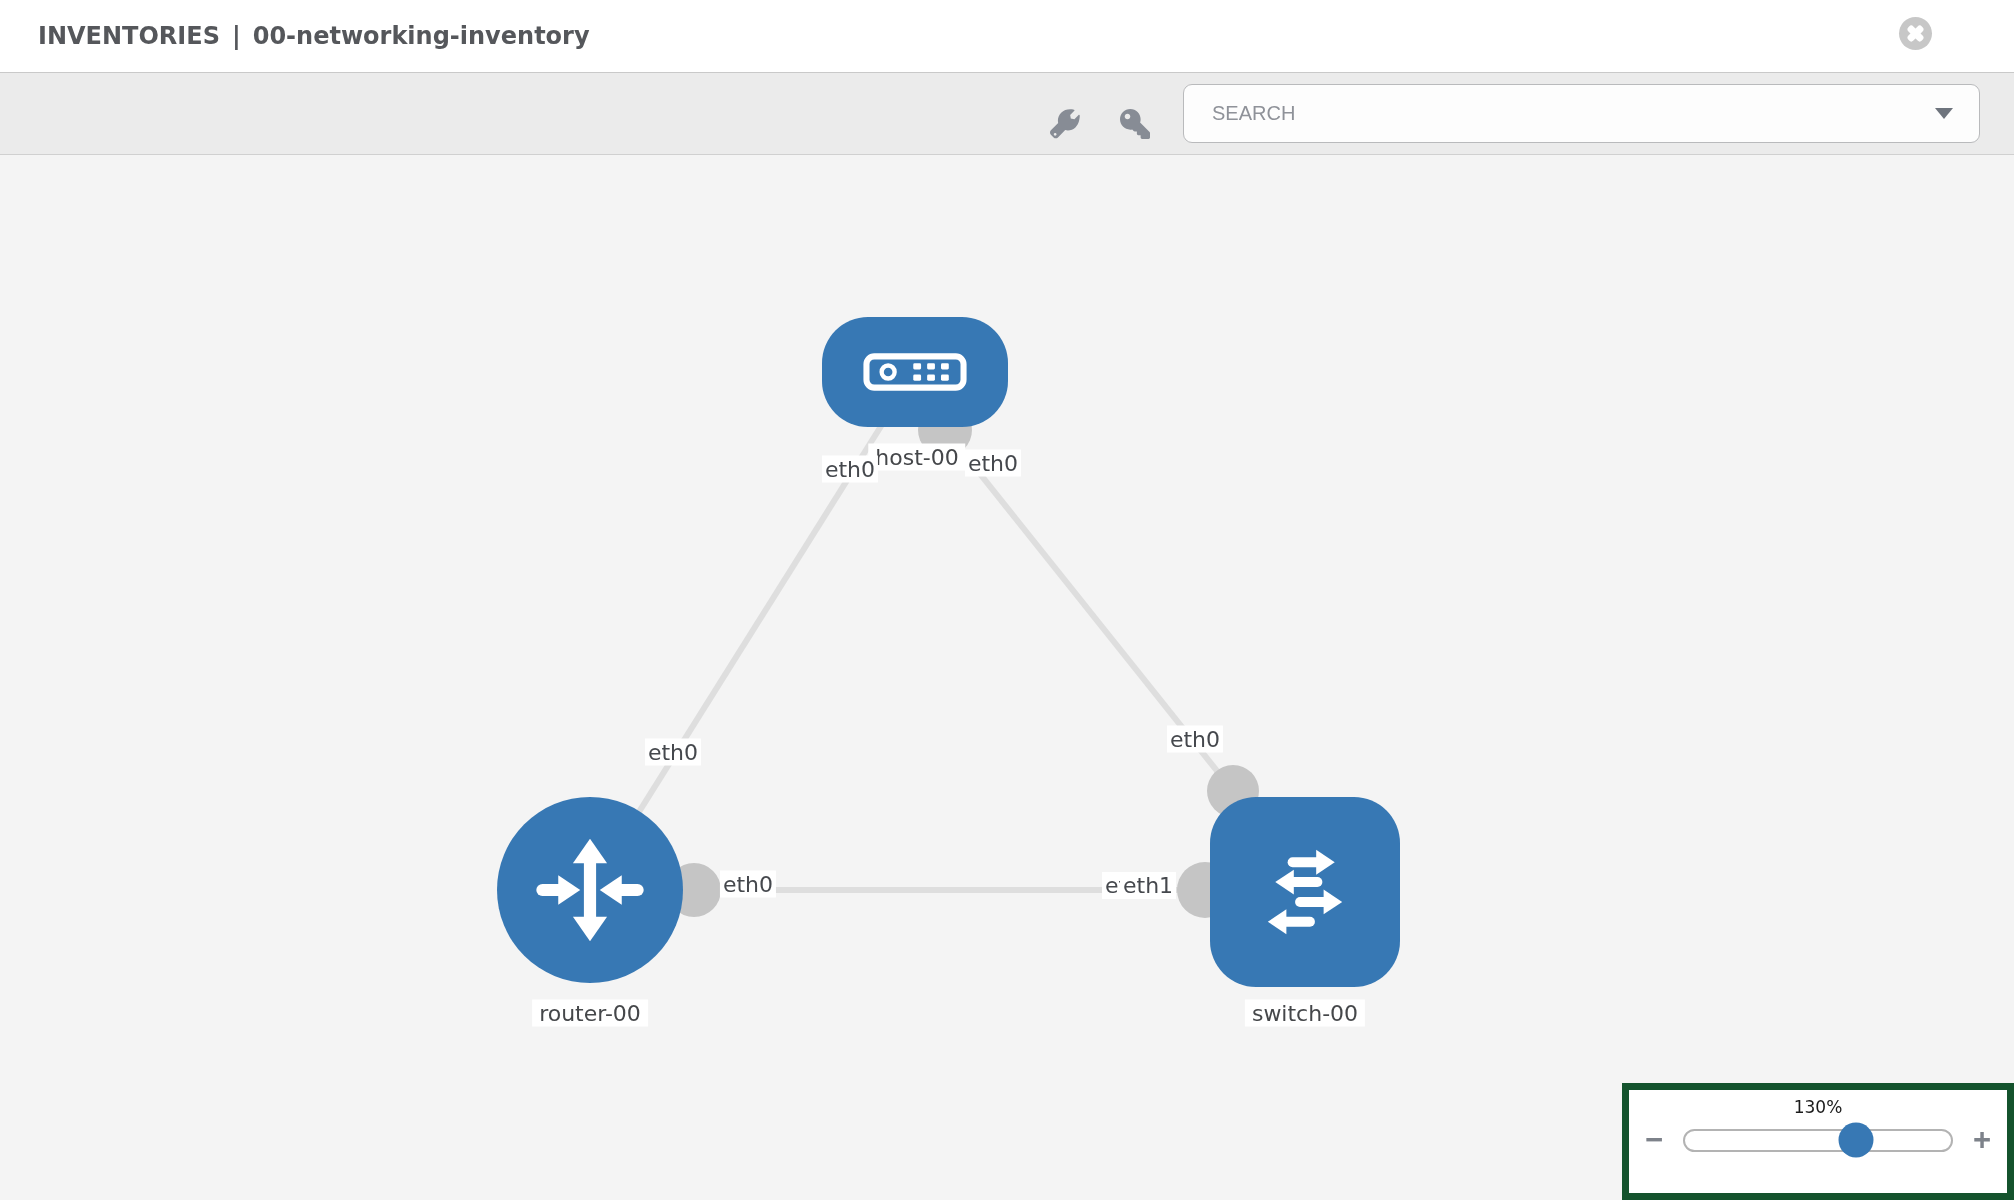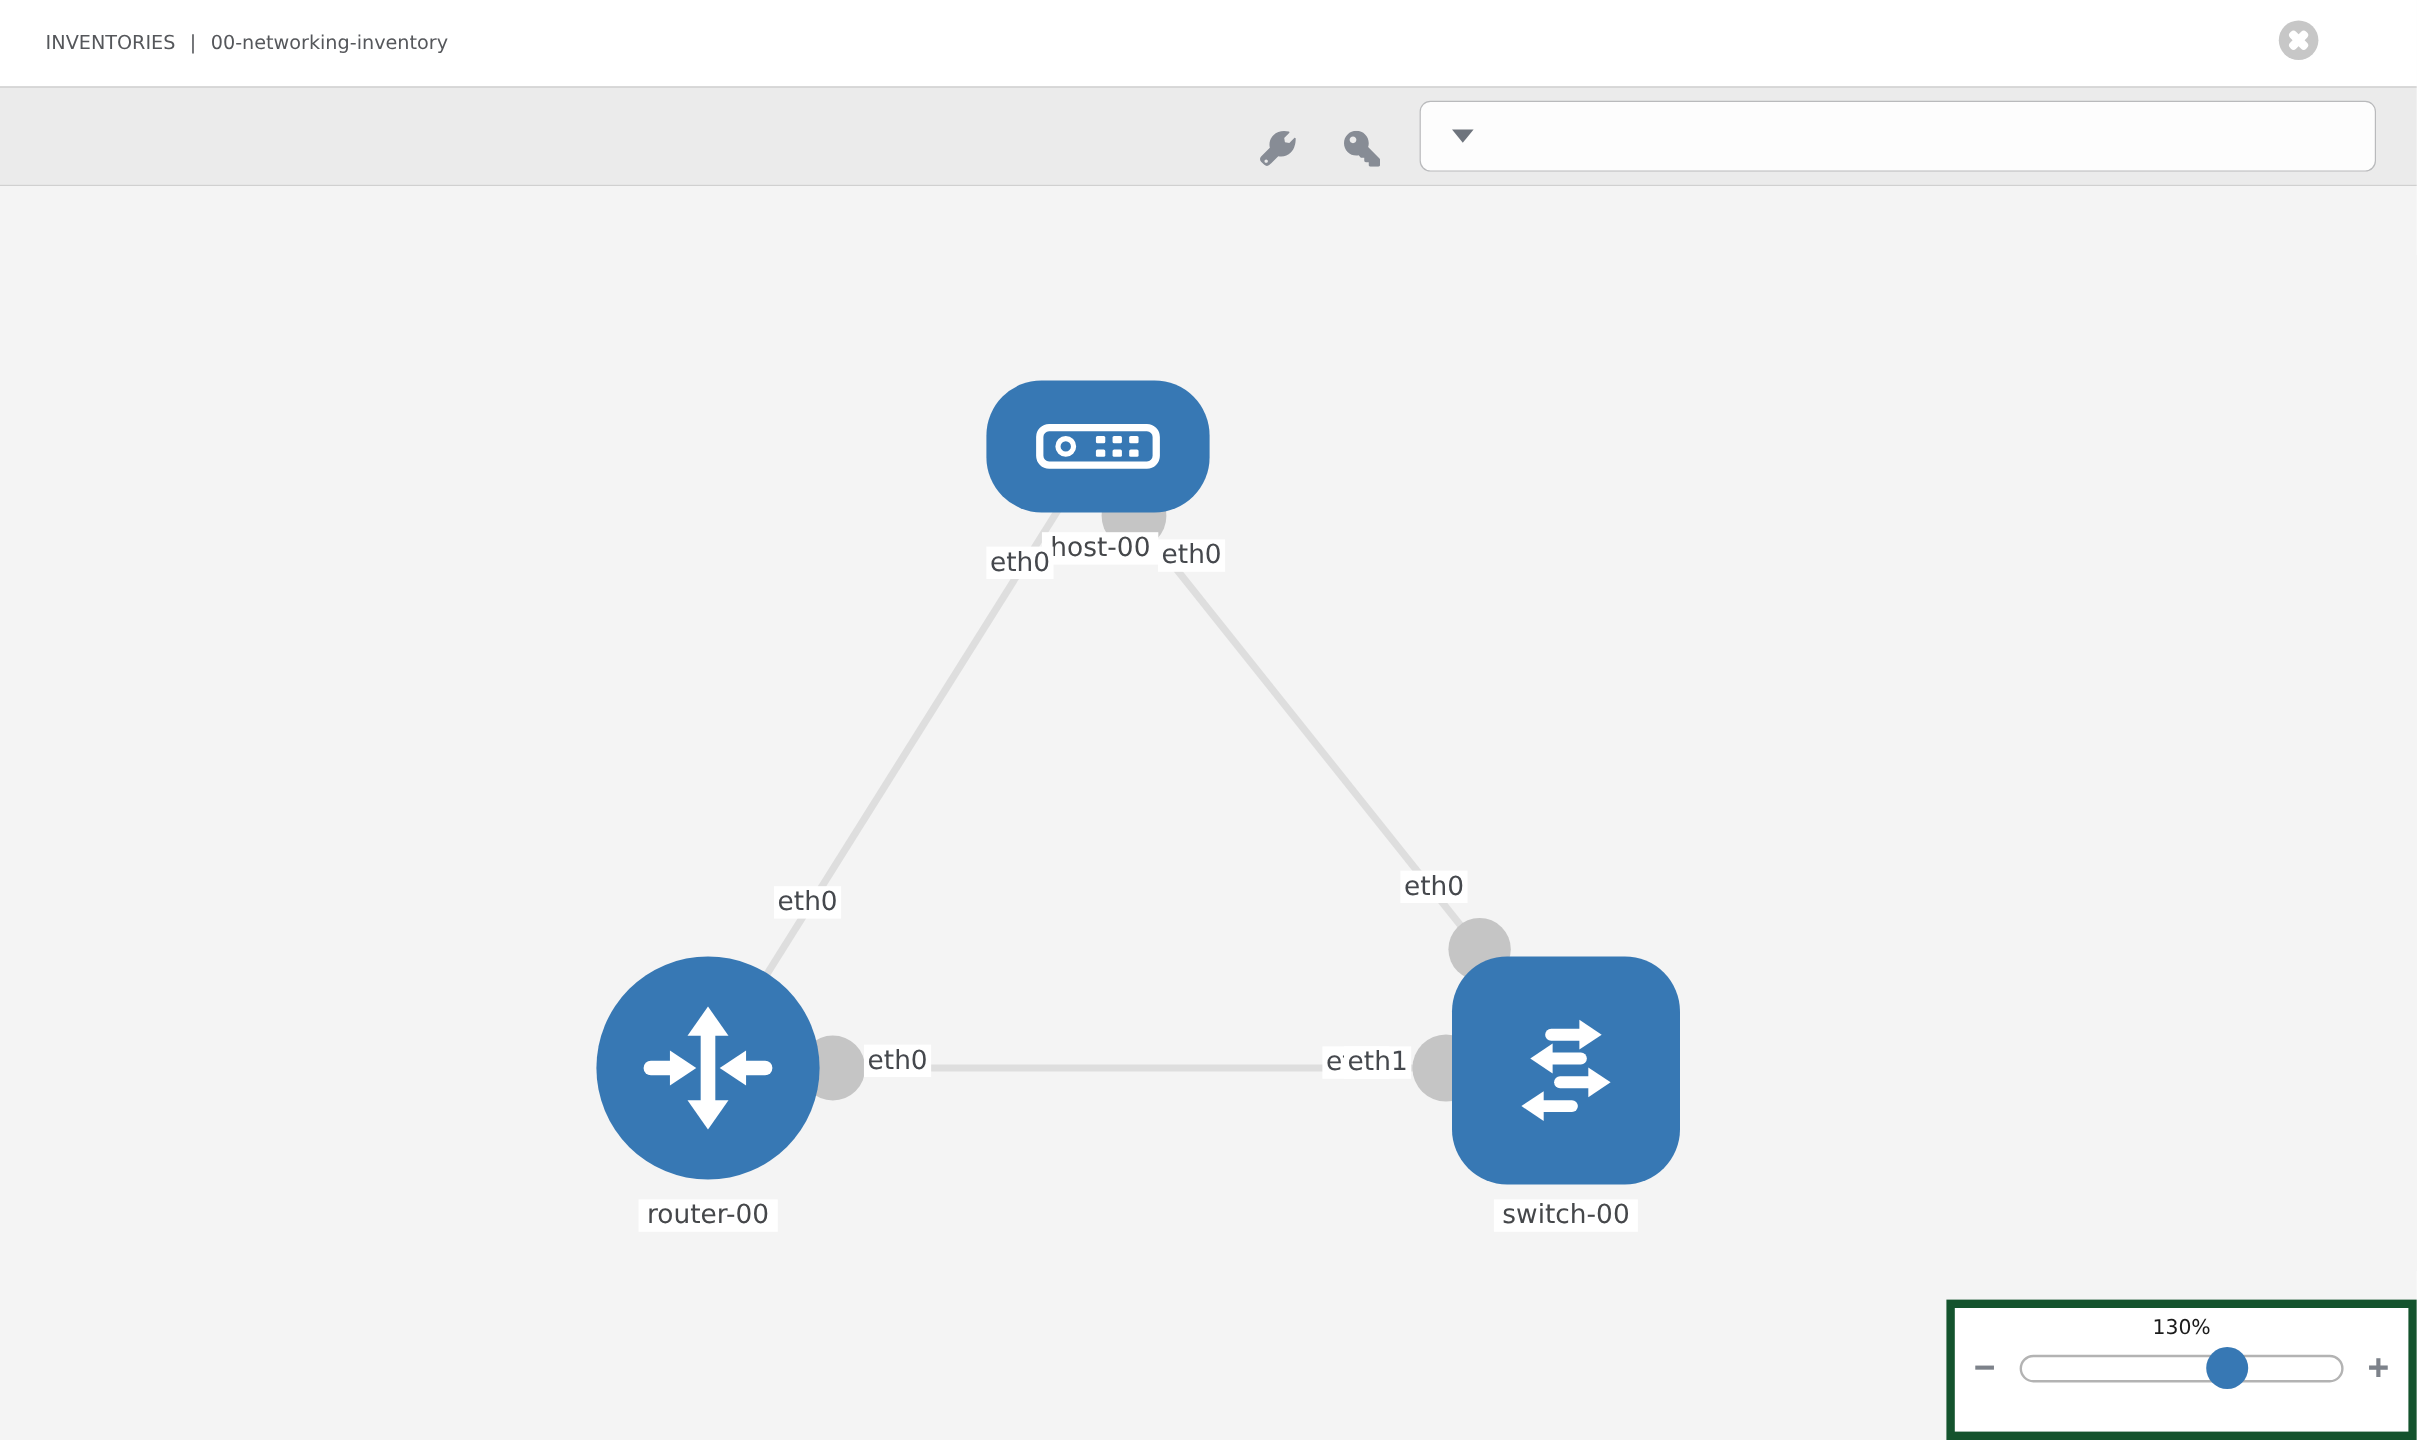--- a/index.html
+++ b/index.html
@@ -3,21 +3,21 @@
 <meta charset="utf-8">
 <style>
   html,body{margin:0;padding:0}
   body{width:2014px;height:1200px;overflow:hidden;background:#fff;
        font-family:"DejaVu Sans","Liberation Sans",sans-serif}
   .page{position:relative;width:2014px;height:1200px}
 
   
   .app-header{position:absolute;left:0;top:0;width:100%;height:72px;background:#fff}
   .app-title{position:absolute;left:38px;top:0;height:72px;line-height:72px;
-             font-size:16px;font-weight:normal;color:#55575b;white-space:nowrap}
+             font-size:24px;font-weight:bold;color:#55575b;white-space:nowrap}
   .title-sep{margin:0 12px;color:#55575b}
   .close-btn{position:absolute;left:1899px;top:17px;width:33px;height:33px;border-radius:50%;
              background:#c7c7c7;border:none;cursor:pointer;padding:0}
   .close-x{position:absolute;left:7px;top:13px;width:19px;height:7px;border-radius:3px;background:#fff}
   .x1{transform:rotate(45deg)} .x2{transform:rotate(-45deg)}
 
   
   .toolbar{position:absolute;left:0;top:72px;width:100%;height:83px;background:#ebebeb;
            border-top:1px solid #c9c9c9;border-bottom:1px solid #d0d0d0;box-sizing:border-box}
   .select-box{position:absolute;top:11px;height:59px;background:#fdfdfd;border:1px solid #b9babc;
@@ -83,20 +83,21 @@
         <path d="M507.7 109.3c-2.2-9.1-13.3-12.6-19.9-6l-71 71-62.1-10.4-10.4-62.1 71-71c6.6-6.6 3.1-17.7-6-19.9C330.1-8.1 246.5 6.2 190.4 62.3c-48.4 48.4-65.2 115.9-50.6 177.7L15.4 364.4c-20.5 20.5-20.5 53.8 0 74.3l45.9 45.9c20.5 20.5 53.8 20.5 74.3 0l124.4-124.4c61.8 14.6 129.3-2.2 177.7-50.6 56.1-56.1 70.4-139.7 70-200.3zM88 456c-13.3 0-24-10.7-24-24s10.7-24 24-24 24 10.7 24 24-10.7 24-24 24z"></path>
       </svg>
     </button>
     <button class="tool-btn key-btn">
       <svg width="30" height="30" viewBox="0 0 512 512" style="transform:scaleX(-1)">
         <path d="M512 176c0 97.2-78.8 176-176 176-11.2 0-22.2-1.1-32.8-3.1l-24 27A24 24 0 0 1 261.2 384H224v40c0 13.3-10.7 24-24 24h-40v40c0 13.3-10.7 24-24 24H24c-13.3 0-24-10.7-24-24v-78.1c0-6.4 2.5-12.5 7-17L168.8 231.2C163.1 213.8 160 195.3 160 176 160 78.8 238.8 0 336 0s176 78.8 176 176zm-176-48c0 26.5 21.5 48 48 48s48-21.5 48-48-21.5-48-48-48-48 21.5-48 48z"></path>
       </svg>
     </button>
 
     <div class="select-box search-box">
+      <input class="search-input" type="text" placeholder="SEARCH" style="">
       <span class="caret"></span>
     </div>
   </div>
 
   <div class="canvas">
 
     <svg class="net" width="2014" height="1045" viewBox="0 0 2014 1045">
       <line x1="915" y1="217" x2="590" y2="735" stroke="#dedede" stroke-width="6"></line>
       <line x1="945" y1="275" x2="1233" y2="636" stroke="#dedede" stroke-width="6"></line>
       <line x1="590" y1="735" x2="1305" y2="735" stroke="#dedede" stroke-width="6"></line>

